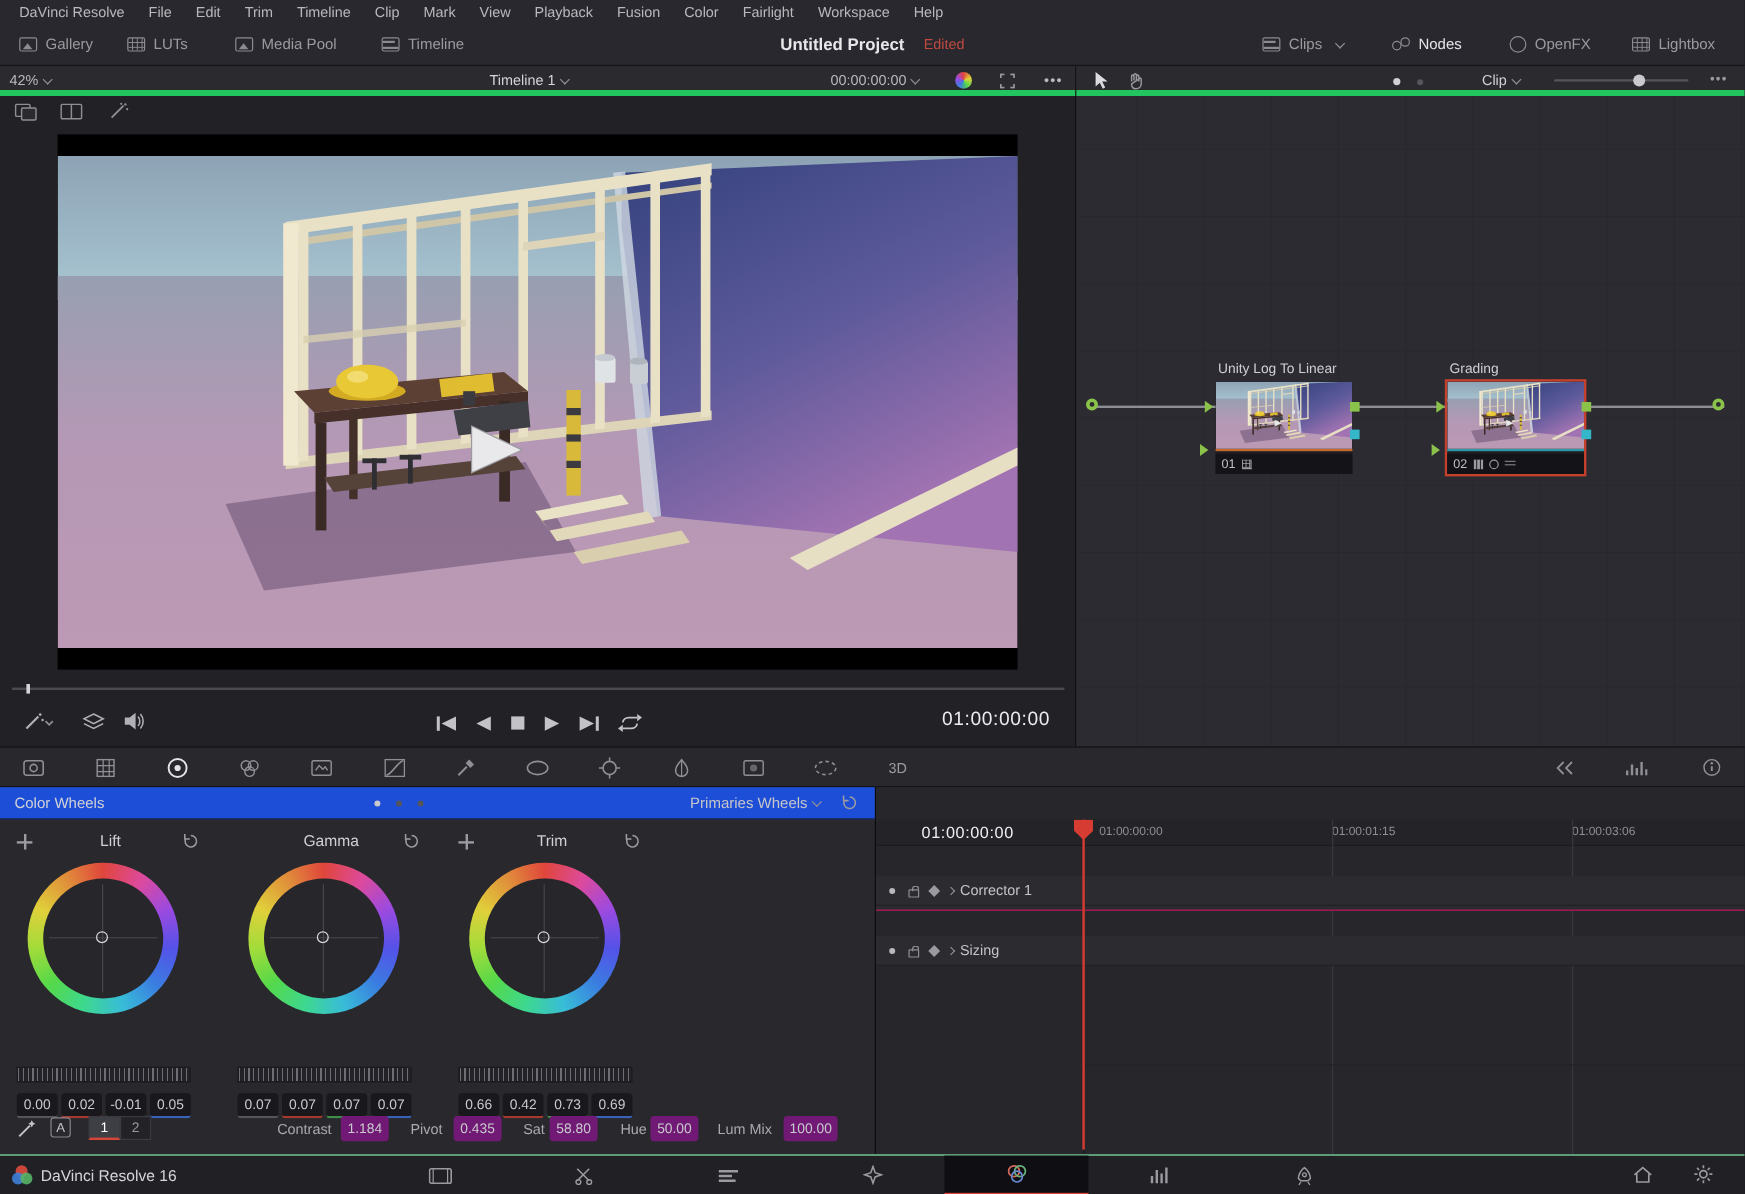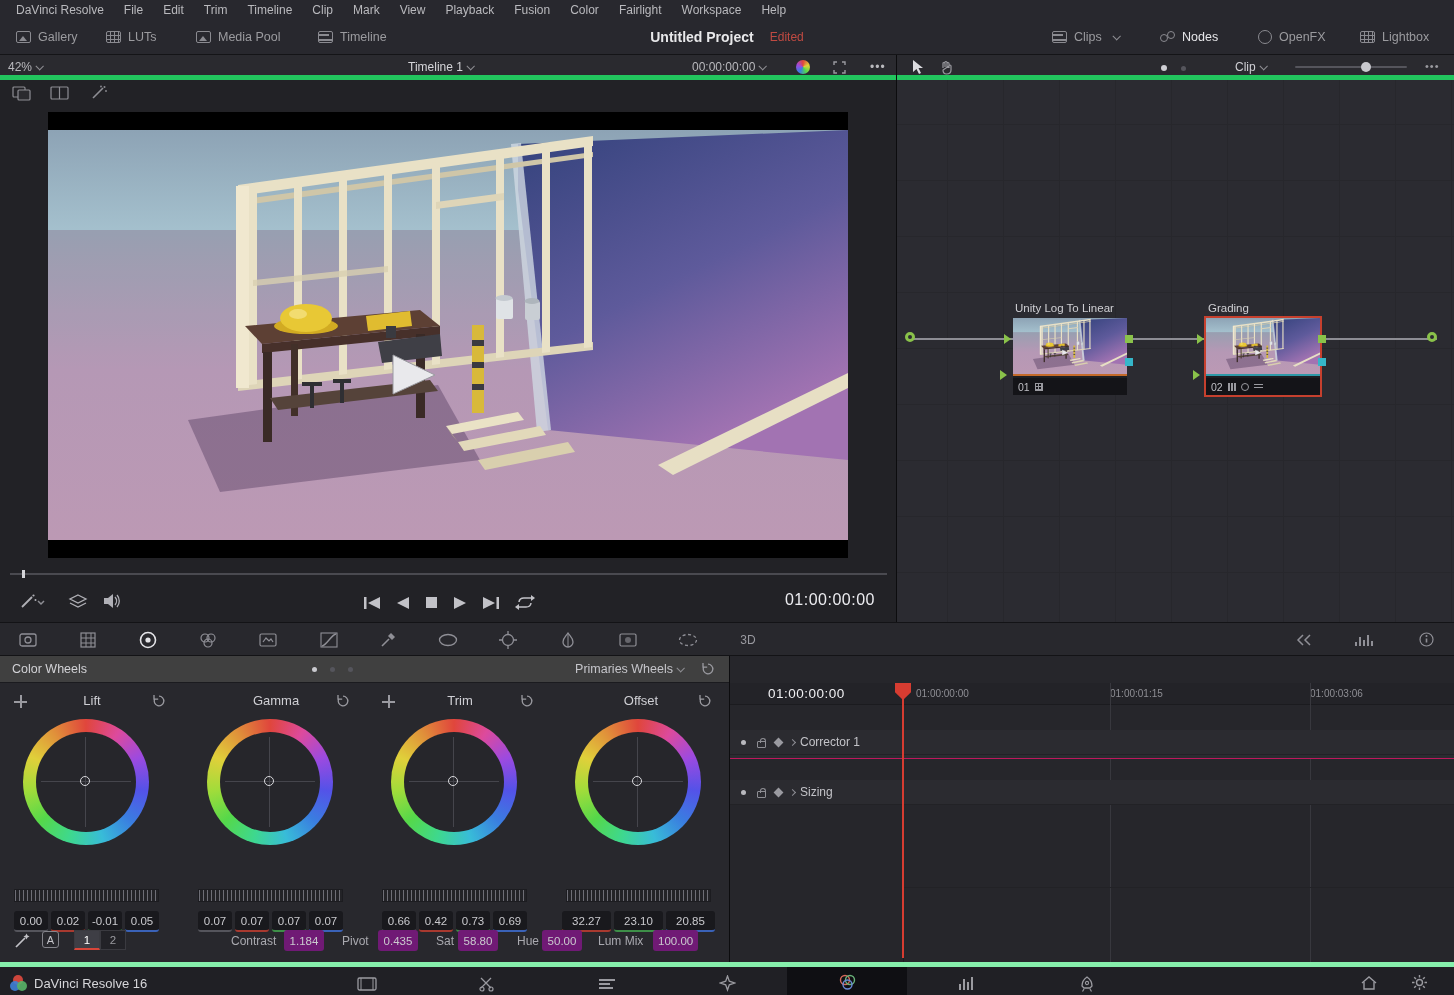--- a/index.html
+++ b/index.html
@@ -70,21 +70,21 @@
   .f-clock{display:inline-block;width:8px;height:8px;border:1px solid #9a9aa0;border-radius:50%;}
   .f-sl{display:inline-block;width:9px;height:7px;background:linear-gradient(#9a9aa0 1px,transparent 1px) 0 1px/9px 3px;}
 
   
   .toolsrow{position:absolute;top:622px;left:0;right:0;height:34px;background:#28282d;border-top:1px solid #131316;border-bottom:1px solid #131316;}
   .tool-ic{position:absolute;top:0;height:33px;display:flex;align-items:center;justify-content:center;width:28px;color:#8f8f96;}
 
   
   .lower{position:absolute;top:656px;left:0;right:0;height:306px;}
   .wheels-panel{position:absolute;left:0;top:0;width:730px;height:306px;background:#28282d;border-right:1px solid #0c0c0e;}
-  .panel-head{position:absolute;left:0;top:0;right:0;height:27px;background:#404040;border-bottom:1px solid #1b1b1f;display:flex;align-items:center;}
+  .panel-head{position:absolute;left:0;top:0;right:0;height:27px;background:#1d4ed8;border-bottom:1px solid #1b1b1f;display:flex;align-items:center;}
   .panel-head .name{font-size:12.5px;color:#d2d2d6;margin-left:12px;}
   .pg-dots{position:absolute;left:312px;top:11px;display:flex;gap:13px;}
   .pg-dots i{width:5px;height:5px;border-radius:50%;background:#55555c;}
   .pg-dots i.on{background:#c9c9ce;}
 
   .wheel-block{position:absolute;top:27px;width:184px;height:240px;}
   .wb-head{position:absolute;left:0;top:10px;width:100%;height:18px;}
   .wb-name{position:absolute;left:0;width:100%;text-align:center;font-size:13px;color:#cfcfd4;}
   .cross{position:absolute;left:14px;top:2px;width:13px;height:13px;}
   .cross:before{content:"";position:absolute;left:6px;top:0;width:1.5px;height:13px;background:#9a9aa0;}
@@ -128,21 +128,21 @@
   .rlock{position:absolute;left:27px;top:11px;width:9px;height:7px;border:1px solid #8e8e94;border-radius:1px;}
   .rlock:before{content:"";position:absolute;top:-4px;left:1.5px;width:4px;height:4px;border:1px solid #8e8e94;border-bottom:none;border-radius:3px 3px 0 0;}
   .rdia{position:absolute;left:45px;top:9px;width:7px;height:7px;background:#9a9aa0;transform:rotate(45deg);}
   .rchev{position:absolute;left:60px;top:10px;width:5px;height:5px;border-right:1.5px solid #8e8e94;border-bottom:1.5px solid #8e8e94;transform:rotate(-45deg);}
   .playhead{position:absolute;left:172px;top:27px;bottom:4px;width:2px;background:#d63c31;z-index:5;}
   .ph-flag{position:absolute;left:165px;top:27px;width:16px;height:17px;background:#d63c31;clip-path:polygon(0 0,100% 0,100% 55%,50% 100%,0 55%);z-index:6;}
   .slider-line{position:relative;height:2px;background:#55555c;border-radius:1px;}
   .slider-knob{position:absolute;top:-4px;width:10px;height:10px;border-radius:50%;background:#c9c9ce;}
 
   
-  .statusbar{position:absolute;left:0;top:962px;height:33px;right:0;background:#202025;border-top:5px solid #86efac;}
+  .statusbar{position:absolute;left:0;top:962px;height:33px;right:0;background:#202025;border-top:1px solid #86efac;}
   .logo{position:absolute;left:10px;top:8px;width:17px;height:17px;}
   .logo i{position:absolute;width:10px;height:10px;border-radius:50%;opacity:.9;}
   .app-name{position:absolute;left:34px;top:9px;font-size:13px;color:#d6d6da;}
   .pages{position:absolute;left:307px;top:0;width:840px;height:33px;display:flex;}
   .page-btn{width:120px;height:33px;display:flex;align-items:center;justify-content:center;color:#9a9aa0;}
   .page-btn.active{background:#0f0f13;border-bottom:2px solid #dc4437;}
   svg{display:block;}
 </style>
 </head>
 <body>
@@ -654,43 +654,20 @@
           </div>
         <div class="ticks"></div>
         <div class="vals">
           <span class="vbox">0.66</span>
           <span class="vbox r">0.42</span>
           <span class="vbox g">0.73</span>
           <span class="vbox b">0.69</span>
         </div>
       </div>
 
-      <div class="wheel-block" style="left:552px;width:178px">
-        <div class="wb-head">
-          <span class="wb-name">Offset</span>
-          <span class="reset">
-              <svg width="14" height="14" viewBox="0 0 14 14">
-                <path d="M7 2.2a4.8 4.8 0 1 1-4.4 2.9" fill="none" stroke="#9a9aa0" stroke-width="1.3"></path>
-                <path d="M2 1v4.2h4.2" fill="none" stroke="#9a9aa0" stroke-width="1.3"></path>
-              </svg>
-            </span>
-        </div>
-        <div class="wheel">
-            <div class="hole"></div>
-            <div class="hline"></div>
-            <div class="vline"></div>
-            <div class="ctr"></div>
-          </div>
-        <div class="ticks"></div>
-        <div class="vals" style="left:10px">
-          <span class="vbox wide r">32.27</span>
-          <span class="vbox wide g">23.10</span>
-          <span class="vbox wide b">20.85</span>
-        </div>
-      </div>
 
       <div class="adjrow">
         <span style="position:absolute;left:14px;top:6px">
           <svg width="18" height="17" viewBox="0 0 18 17">
               <path d="M2 15L11 6" stroke="#c2c2c7" stroke-width="1.7"></path>
               <path d="M12.5 1.5l1 2 2 1-2 1-1 2-1-2-2-1 2-1z" fill="#c2c2c7"></path>
             </svg>
         </span>
         <span class="abadge">A</span>
         <span class="pgbtn sel" style="left:74px">1</span>

